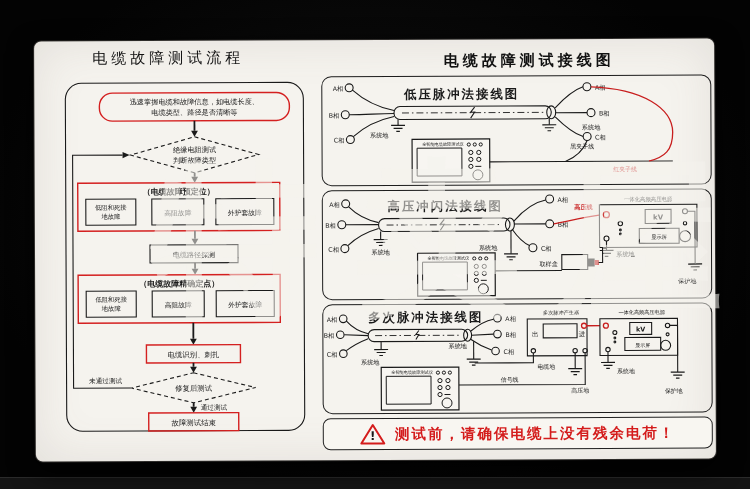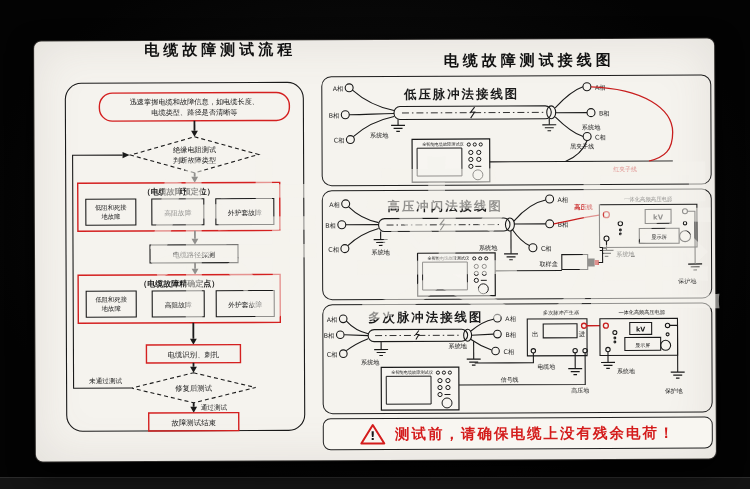--- a/index.html
+++ b/index.html
@@ -1,20 +1,20 @@
 <!DOCTYPE html>
 <html><head>
 <meta charset="utf-8">
 <style>
   html,body{margin:0;padding:0;background:#000;}
   .scene{position:relative;width:750px;height:489px;background:radial-gradient(ellipse at 50% 45%, #121212 0%, #030303 75%);overflow:hidden;font-family:"DejaVu Sans","Liberation Sans",sans-serif;}
   .floor{position:absolute;left:0;top:477px;width:750px;height:12px;background:#151515;border-top:1px solid #2b2b2b;}
   .panel{position:absolute;left:35px;top:40px;width:680px;height:420px;background:#f5f3ee;border-radius:7px;transform:rotate(-.25deg);
          box-shadow:0 0 0 1px #2e2c2a, 0 8px 26px rgba(0,0,0,.95), inset 0 0 48px rgba(118,108,96,.14);}
-  .fc-title{position:absolute;left:58px;top:0;width:204px;text-align:right;font-size:15px;font-weight:bold;letter-spacing:4px;color:#121212;}
+  .fc-title{position:absolute;left:58px;top:8px;width:204px;text-align:left;font-size:15px;font-weight:normal;letter-spacing:4px;color:#121212;}
   .wd-title{position:absolute;left:328px;top:12px;width:334px;text-align:center;font-size:15px;font-weight:bold;letter-spacing:4px;color:#121212;}
   .flow{position:absolute;left:26px;top:38px;}
   .wpanel{position:absolute;left:287px;width:390px;height:110px;}
   #wp-lv{top:36px}#wp-hv{top:150px}#wp-mp{top:264px}
   .warn{position:absolute;left:287px;top:378px;width:390px;height:32px;border:1.5px solid #222;border-radius:8px;background:#f8f6f1;
         display:flex;align-items:center;justify-content:center;gap:9px;box-sizing:border-box;}
   .warn-text{color:#d41c1c;font-weight:bold;font-size:14.5px;letter-spacing:2px;white-space:nowrap;}
   .wm{position:absolute;left:118px;top:116px;font-size:166px;font-weight:bold;line-height:1;letter-spacing:36px;
       color:rgba(244,242,237,.55);pointer-events:none;z-index:6;white-space:nowrap;}
   svg text{font-family:"DejaVu Sans","Liberation Sans",sans-serif;fill:#1a1a1a;}

